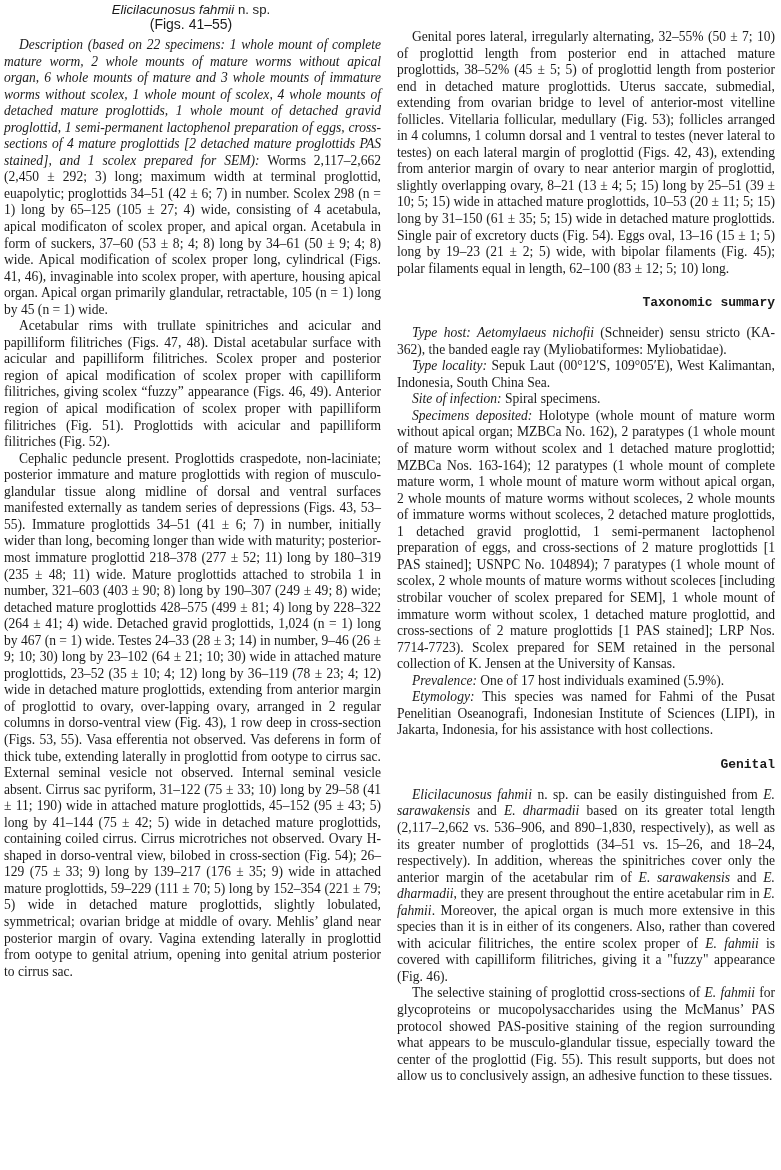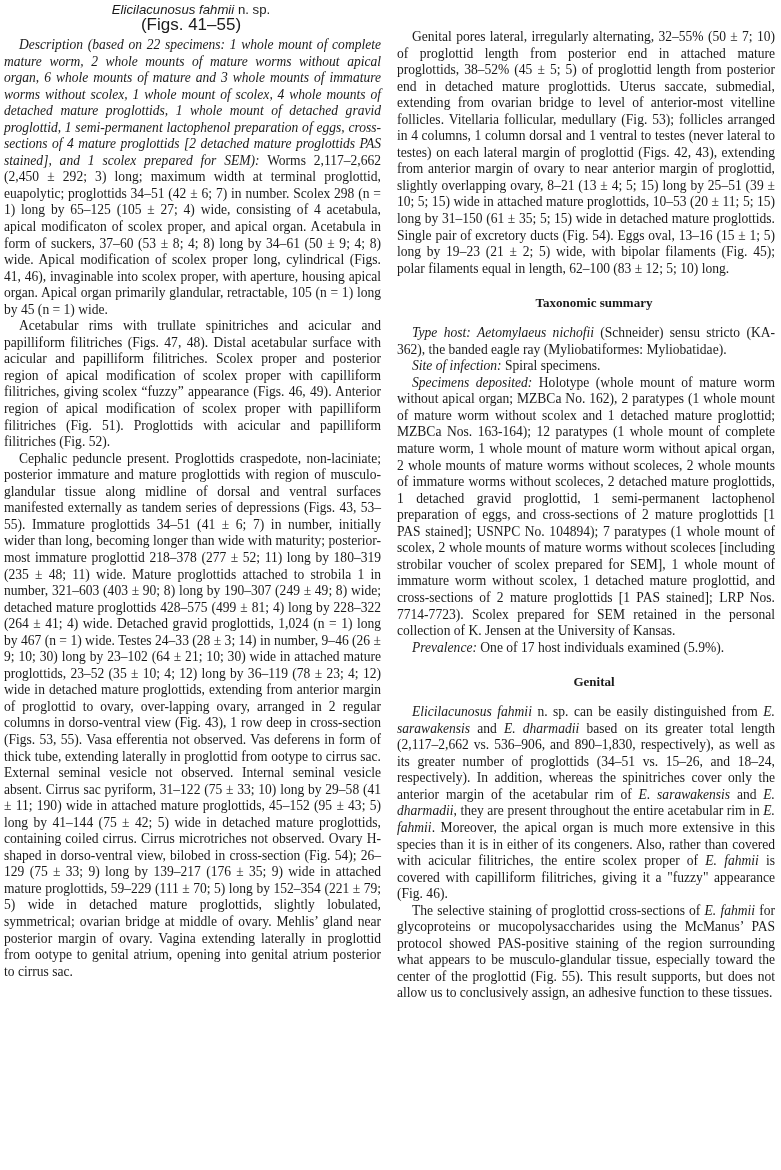--- a/index.html
+++ b/index.html
@@ -19,45 +19,45 @@
     text-align: center;
     font-family: "Liberation Sans", "DejaVu Sans", sans-serif;
   }
   .title-line {
     font-size: 13.2px;
     line-height: 15px;
     font-weight: normal;
   }
   .title-line i { font-style: italic; }
   .figs-line {
-    font-size: 17px;
+    font-size: 14px;
     line-height: 15px;
     font-weight: normal;
   }
   .col {
     position: absolute;
     top: 0;
     width: 377px;
     font-size: 13.55px;
     line-height: 16.55px;
     text-align: justify;
     hyphens: manual;
   }
   .col-left { left: 4px; padding-top: 37px; }
   .col-right { left: 397px; padding-top: 29px; width: 378px; }
   .col p { margin: 0; text-indent: 15px; }
   .col p i, .col p .it { font-style: italic; }
   .run-in { font-style: italic; }
   .section-heading {
-    font-family: Liberation Serif, serif;
+    font-family: Liberation Mono, monospace;
     font-weight: bold;
     font-size: 13px;
     line-height: 16px;
     margin: 18px 0 14px 16px;
-    text-align: center;
+    text-align: right;
     text-indent: 0;
   }
 </style>
 </head>
 <body>
 
 <div class="page-title-block">
   <div class="title-line"><i>Elicilacunosus fahmii</i><span> n. sp.</span></div>
   <div class="figs-line">(Figs. 41–55)</div>
 </div>
@@ -67,21 +67,23 @@
   <p>Acetabular rims with trullate spinitriches and acicular and papilliform filitriches (Figs. 47, 48). Distal acetabular surface with acicular and papilliform filitriches. Scolex proper and posterior region of apical modification of scolex proper with capilliform filitriches, giving scolex “fuzzy” appearance (Figs. 46, 49). Anterior region of apical modification of scolex proper with papilliform filitriches (Fig. 51). Proglottids with acicular and papilliform filitriches (Fig. 52).</p>
   <p>Cephalic peduncle present. Proglottids craspedote, non-laciniate; posterior immature and mature proglottids with region of musculo-glandular tissue along midline of dorsal and ventral surfaces manifested externally as tandem series of depressions (Figs. 43, 53–55). Immature proglottids 34–51 (41 ± 6; 7) in number, initially wider than long, becoming longer than wide with maturity; posterior-most immature proglottid 218–378 (277 ± 52; 11) long by 180–319 (235 ± 48; 11) wide. Mature proglottids attached to strobila 1 in number, 321–603 (403 ± 90; 8) long by 190–307 (249 ± 49; 8) wide; detached mature proglottids 428–575 (499 ± 81; 4) long by 228–322 (264 ± 41; 4) wide. Detached gravid proglottids, 1,024 (n = 1) long by 467 (n = 1) wide. Testes 24–33 (28 ± 3; 14) in number, 9–46 (26 ± 9; 10; 30) long by 23–102 (64 ± 21; 10; 30) wide in attached mature proglottids, 23–52 (35 ± 10; 4; 12) long by 36–119 (78 ± 23; 4; 12) wide in detached mature proglottids, extending from anterior margin of proglottid to ovary, over-lapping ovary, arranged in 2 regular columns in dorso-ventral view (Fig. 43), 1 row deep in cross-section (Figs. 53, 55). Vasa efferentia not observed. Vas deferens in form of thick tube, extending laterally in proglottid from ootype to cirrus sac. External seminal vesicle not observed. Internal seminal vesicle absent. Cirrus sac pyriform, 31–122 (75 ± 33; 10) long by 29–58 (41 ± 11; 190) wide in attached mature proglottids, 45–152 (95 ± 43; 5) long by 41–144 (75 ± 42; 5) wide in detached mature proglottids, containing coiled cirrus. Cirrus microtriches not observed. Ovary H-shaped in dorso-ventral view, bilobed in cross-section (Fig. 54); 26–129 (75 ± 33; 9) long by 139–217 (176 ± 35; 9) wide in attached mature proglottids, 59–229 (111 ± 70; 5) long by 152–354 (221 ± 79; 5) wide in detached mature proglottids, slightly lobulated, symmetrical; ovarian bridge at middle of ovary. Mehlis’ gland near posterior margin of ovary. Vagina extending laterally in proglottid from ootype to genital atrium, opening into genital atrium posterior to cirrus sac.</p>
 </div>
 
 <div class="col col-right">
   <p>Genital pores lateral, irregularly alternating, 32–55% (50 ± 7; 10) of proglottid length from posterior end in attached mature proglottids, 38–52% (45 ± 5; 5) of proglottid length from posterior end in detached mature proglottids. Uterus saccate, submedial, extending from ovarian bridge to level of anterior-most vitelline follicles. Vitellaria follicular, medullary (Fig. 53); follicles arranged in 4 columns, 1 column dorsal and 1 ventral to testes (never lateral to testes) on each lateral margin of proglottid (Figs. 42, 43), extending from anterior margin of ovary to near anterior margin of proglottid, slightly overlapping ovary, 8–21 (13 ± 4; 5; 15) long by 25–51 (39 ± 10; 5; 15) wide in attached mature proglottids, 10–53 (20 ± 11; 5; 15) long by 31–150 (61 ± 35; 5; 15) wide in detached mature proglottids. Single pair of excretory ducts (Fig. 54). Eggs oval, 13–16 (15 ± 1; 5) long by 19–23 (21 ± 2; 5) wide, with bipolar filaments (Fig. 45); polar filaments equal in length, 62–100 (83 ± 12; 5; 10) long.</p>
 
   <div class="section-heading">Taxonomic summary</div>
 
   <p><span class="run-in">Type host:</span> <i>Aetomylaeus nichofii</i><span> (Schneider) sensu stricto (KA-362), the banded eagle ray (Myliobatiformes: Myliobatidae).</span></p>
+  <p><span class="run-in">Type locality:</span><span> Sepuk Laut (00°12′S, 109°05′E), West Kalimantan, Indonesia, South China Sea.</span></p>
   <p><span class="run-in">Site of infection:</span><span> Spiral specimens.</span></p>
   <p><span class="run-in">Specimens deposited:</span><span> Holotype (whole mount of mature worm without apical organ; MZBCa No. 162), 2 paratypes (1 whole mount of mature worm without scolex and 1 detached mature proglottid; MZBCa Nos. 163-164); 12 paratypes (1 whole mount of complete mature worm, 1 whole mount of mature worm without apical organ, 2 whole mounts of mature worms without scoleces, 2 whole mounts of immature worms without scoleces, 2 detached mature proglottids, 1 detached gravid proglottid, 1 semi-permanent lactophenol preparation of eggs, and cross-sections of 2 mature proglottids [1 PAS stained]; USNPC No. 104894); 7 paratypes (1 whole mount of scolex, 2 whole mounts of mature worms without scoleces [including strobilar voucher of scolex prepared for SEM], 1 whole mount of immature worm without scolex, 1 detached mature proglottid, and cross-sections of 2 mature proglottids [1 PAS stained]; LRP Nos. 7714-7723). Scolex prepared for SEM retained in the personal collection of K. Jensen at the University of Kansas.</span></p>
   <p><span class="run-in">Prevalence:</span><span> One of 17 host individuals examined (5.9%).</span></p>
+  <p><span class="run-in">Etymology:</span><span> This species was named for Fahmi of the Pusat Penelitian Oseanografi, Indonesian Institute of Sciences (LIPI), in Jakarta, Indonesia, for his assistance with host collections.</span></p>
 
   <div class="section-heading">Genital</div>
 
   <p><i>Elicilacunosus fahmii</i><span> n. sp. can be easily distinguished from </span><i>E. sarawakensis</i><span> and </span><i>E. dharmadii</i><span> based on its greater total length (2,117–2,662 vs. 536–906, and 890–1,830, respectively), as well as its greater number of proglottids (34–51 vs. 15–26, and 18–24, respectively). In addition, whereas the spinitriches cover only the anterior margin of the acetabular rim of </span><i>E. sarawakensis</i><span> and </span><i>E. dharmadii</i><span>, they are present throughout the entire acetabular rim in </span><i>E. fahmii</i><span>. Moreover, the apical organ is much more extensive in this species than it is in either of its congeners. Also, rather than covered with acicular filitriches, the entire scolex proper of </span><i>E. fahmii</i><span> is covered with capilliform filitriches, giving it a "fuzzy" appearance (Fig. 46).</span></p>
   <p><span>The selective staining of proglottid cross-sections of </span><i>E. fahmii</i><span> for glycoproteins or mucopolysaccharides using the McManus’ PAS protocol showed PAS-positive staining of the region surrounding what appears to be musculo-glandular tissue, especially toward the center of the proglottid (Fig. 55). This result supports, but does not allow us to conclusively assign, an adhesive function to these tissues.</span></p>
 </div>
 
 </body></html>

